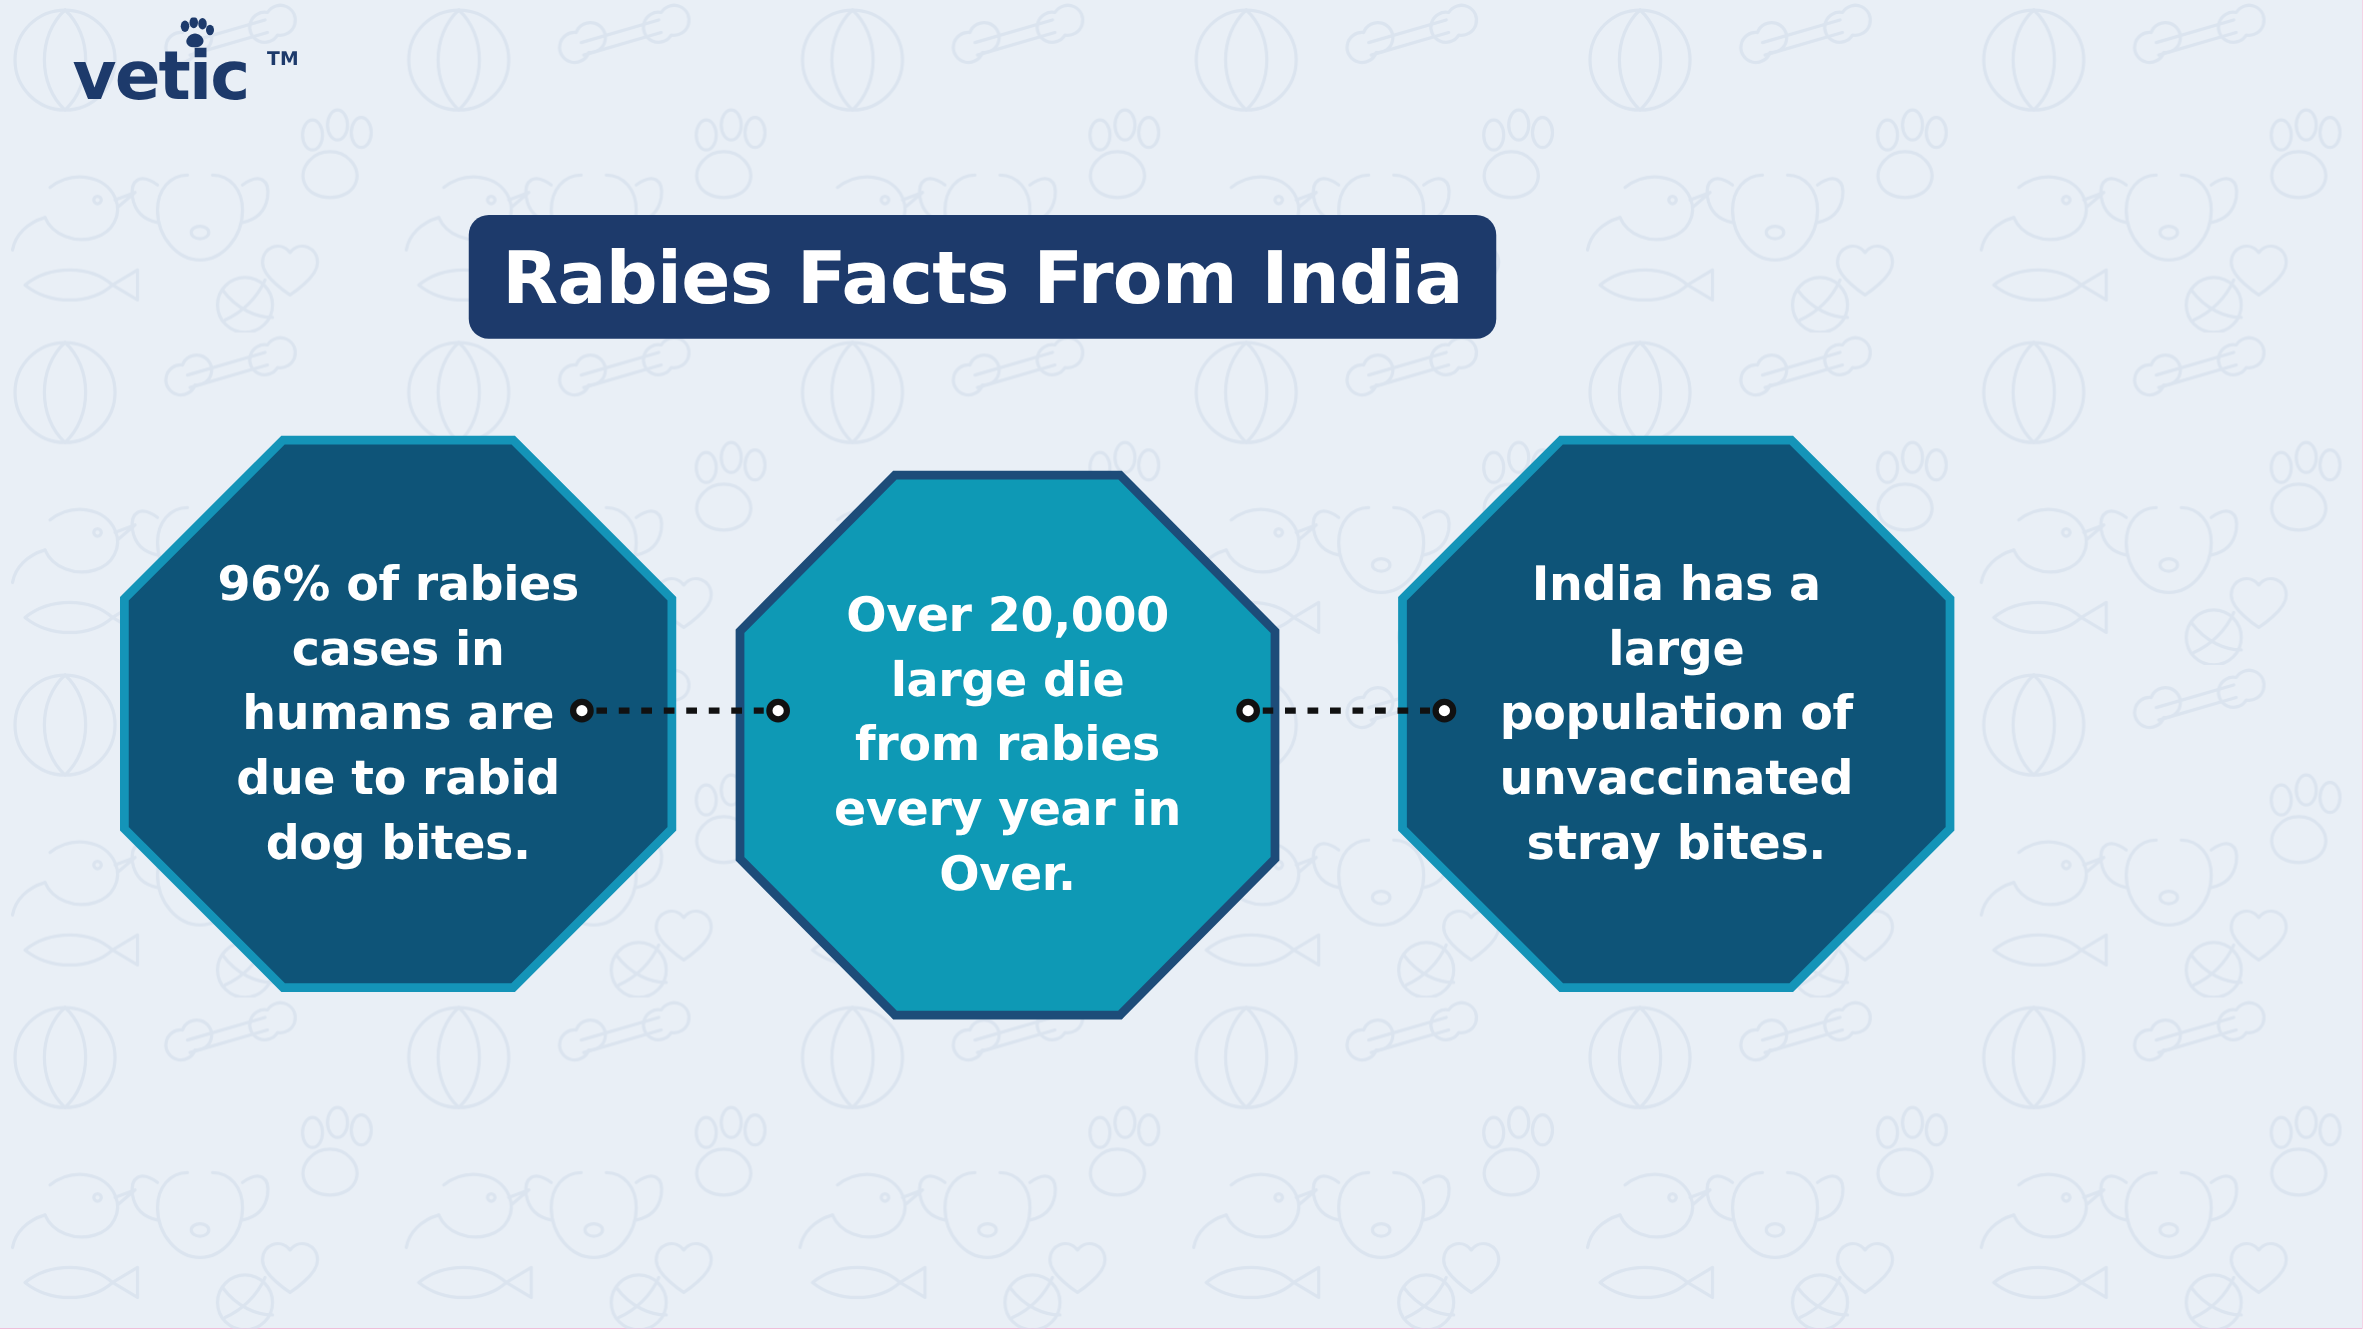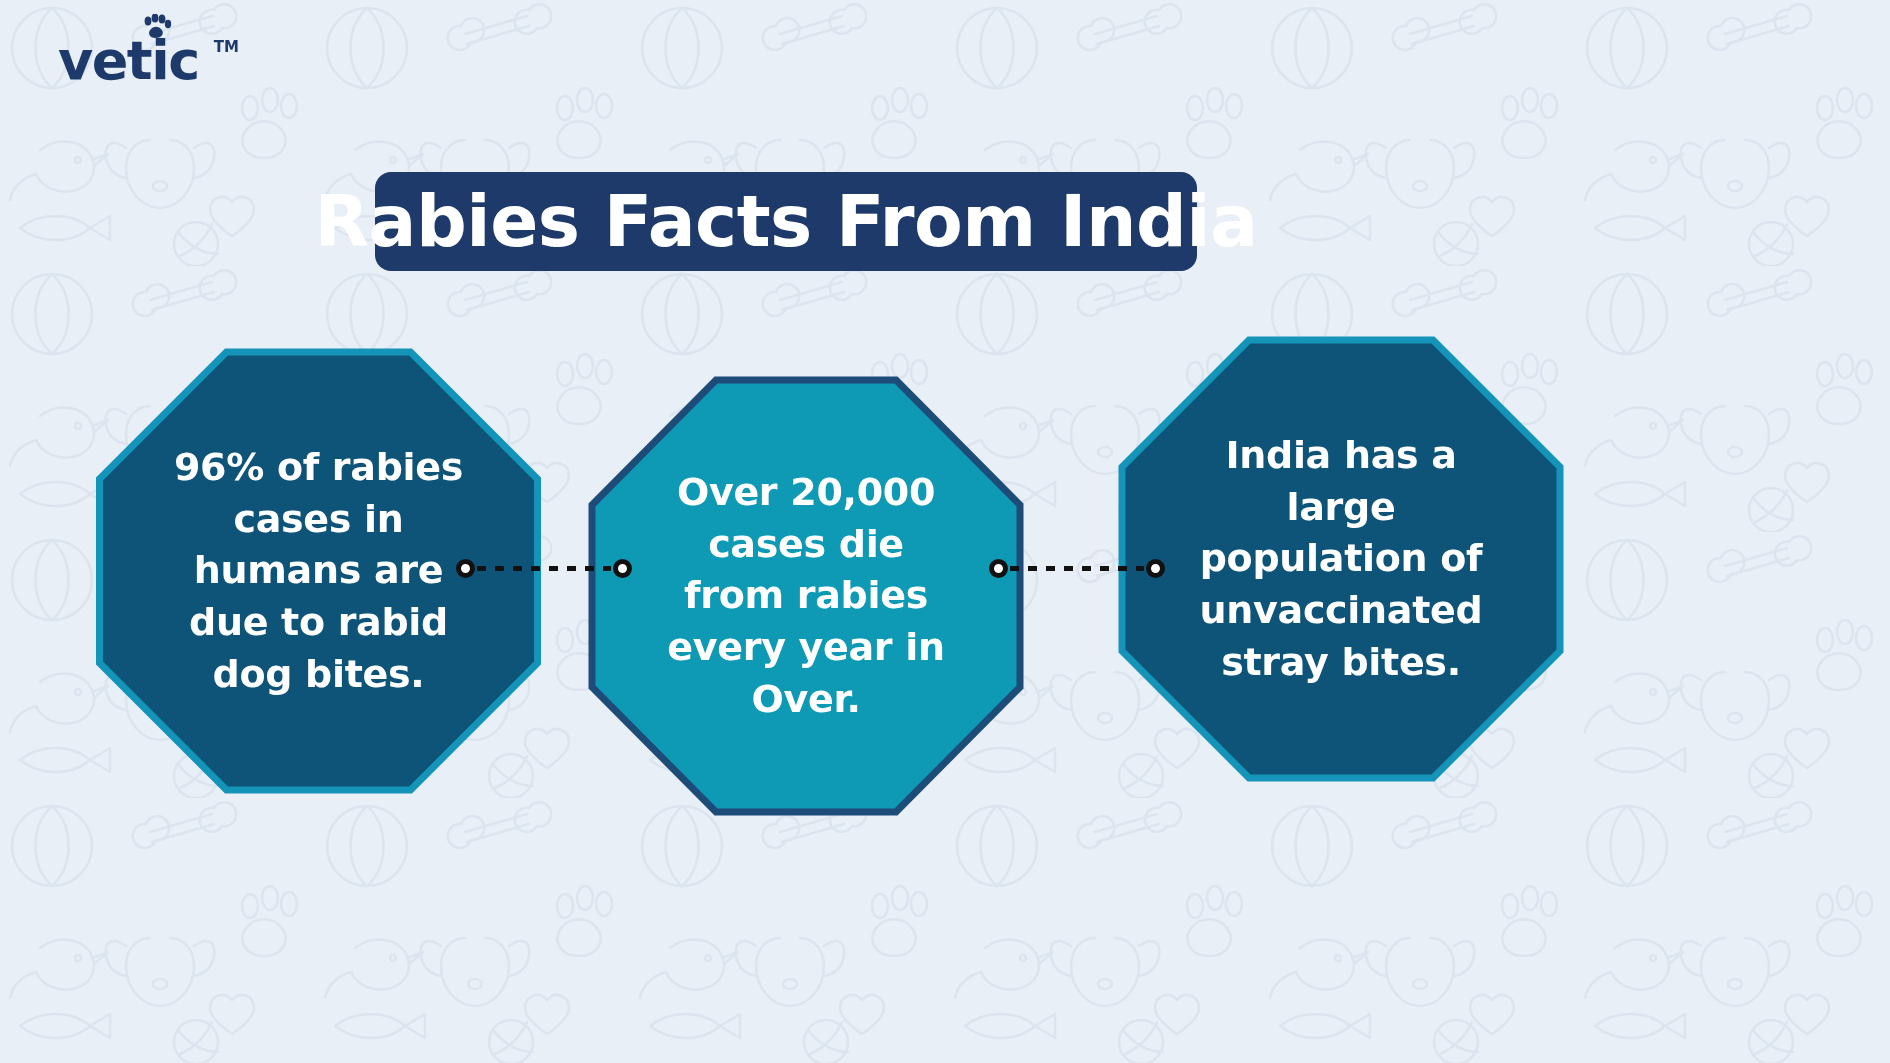--- a/index.html
+++ b/index.html
@@ -68,21 +68,21 @@
     height: 99px;
     background: #1d3a6b;
     border-radius: 16px;
     z-index: 5;
     display: flex;
     align-items: center;
     justify-content: center;
   }
   #title-text {
     color: #ffffff;
-    font-size: 71px;
+    font-size: 58px;
     font-weight: 700;
     letter-spacing: -0.5px;
     line-height: 1;
     white-space: nowrap;
   }
 
   
   .octagon-wrap {
     position: absolute;
     z-index: 4;
@@ -103,21 +103,21 @@
     font-size: 38px;
     font-weight: 700;
     line-height: 1.36;
     letter-spacing: -0.3px;
     z-index: 2;
     pointer-events: none;
   }
 
   #oct-left  { left: 58px;   top: 348px; width: 521px; height: 446px; }
   #oct-mid   { left: 588px;  top: 346px; width: 436px; height: 500px; }
-  #oct-right { left: 1118px; top: 336px; width: 446px; height: 446px; }
+  #oct-right { left: 1118px; top: 348px; width: 446px; height: 446px; }
 
   
   .connector {
     position: absolute;
     z-index: 6;
     height: 20px;
     display: flex;
     align-items: center;
   }
   #connector-left  { left: 456px;  top: 558px; width: 176px; }
@@ -223,21 +223,21 @@
   </div>
 
   <div id="oct-mid" class="octagon-wrap">
     <div class="octagon-shape">
       <svg viewBox="0 0 436 440" xmlns="http://www.w3.org/2000/svg">
         <polygon points="128,4 308,4 432,129 432,311 308,436 128,436 4,311 4,129" fill="#0e99b5" stroke="#1d4c79" stroke-width="7"></polygon>
       </svg>
     </div>
     <div class="octagon-label">
       <div>Over 20,000</div>
-      <div>cases die</div>
+      <div>large die</div>
       <div>from rabies</div>
       <div>every year in</div>
       <div>Over.</div>
     </div>
   </div>
 
   <div id="oct-right" class="octagon-wrap">
     <div class="octagon-shape">
       <svg viewBox="0 0 446 446" xmlns="http://www.w3.org/2000/svg">
         <polygon points="131,4 315,4 442,131 442,315 315,442 131,442 4,315 4,131" fill="#0e5478" stroke="#1494b8" stroke-width="7"></polygon>

